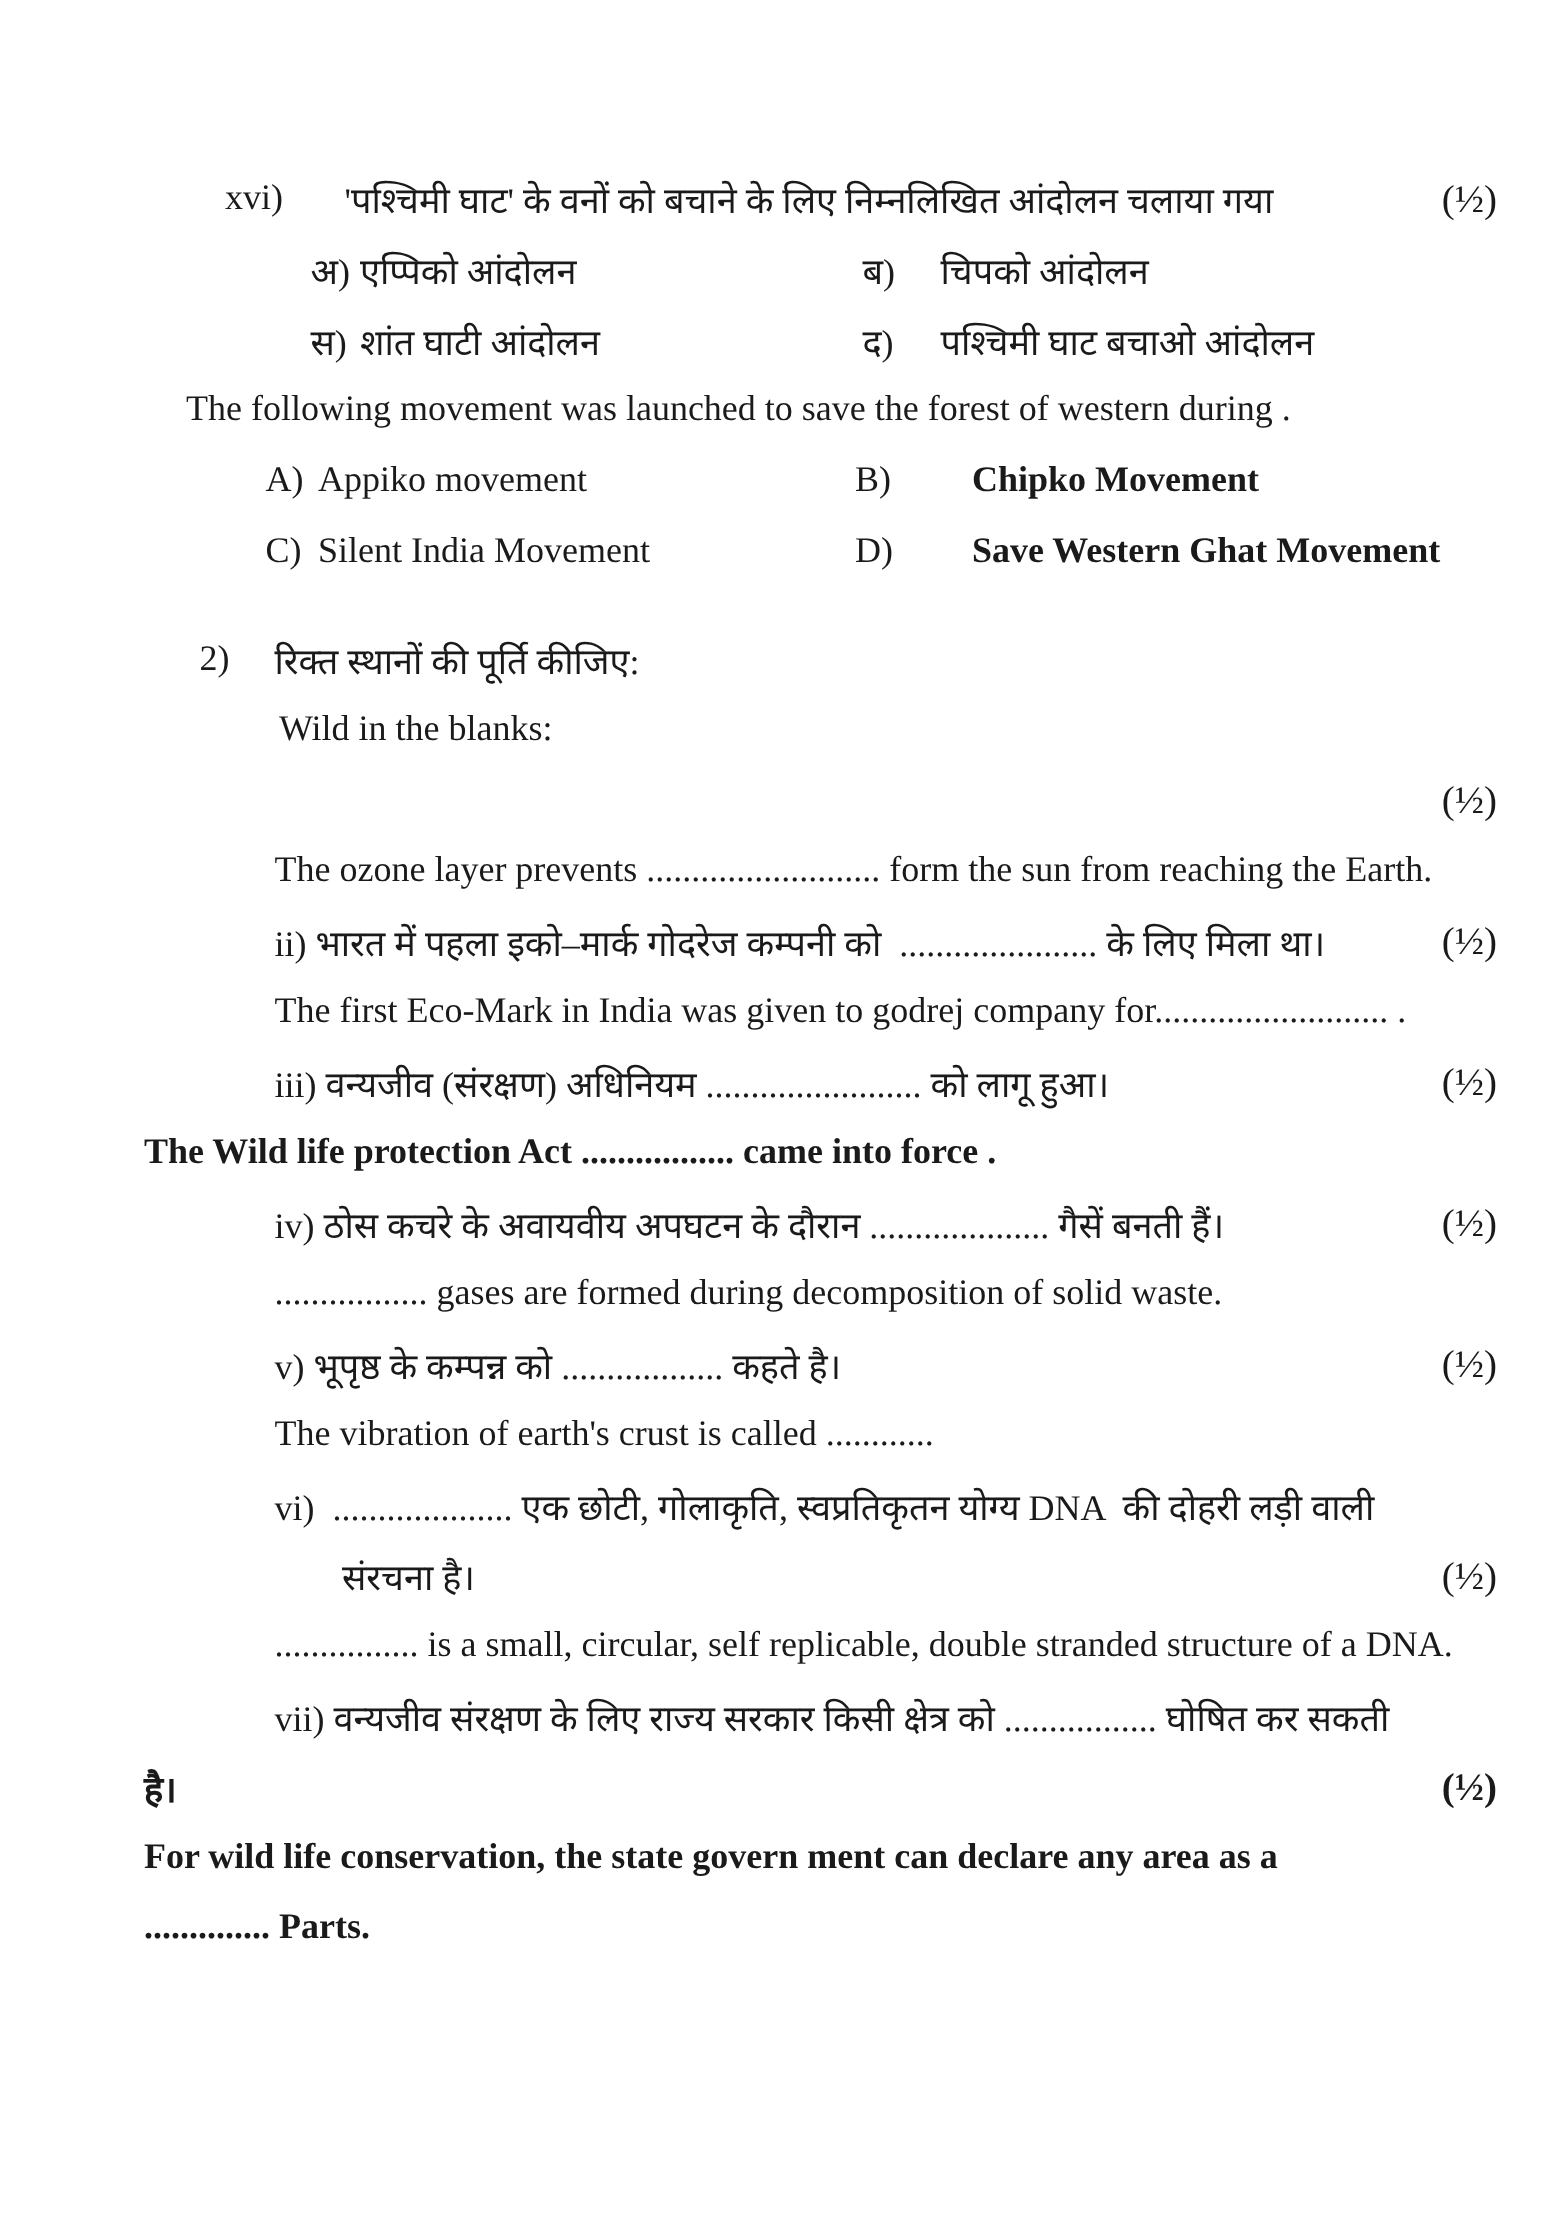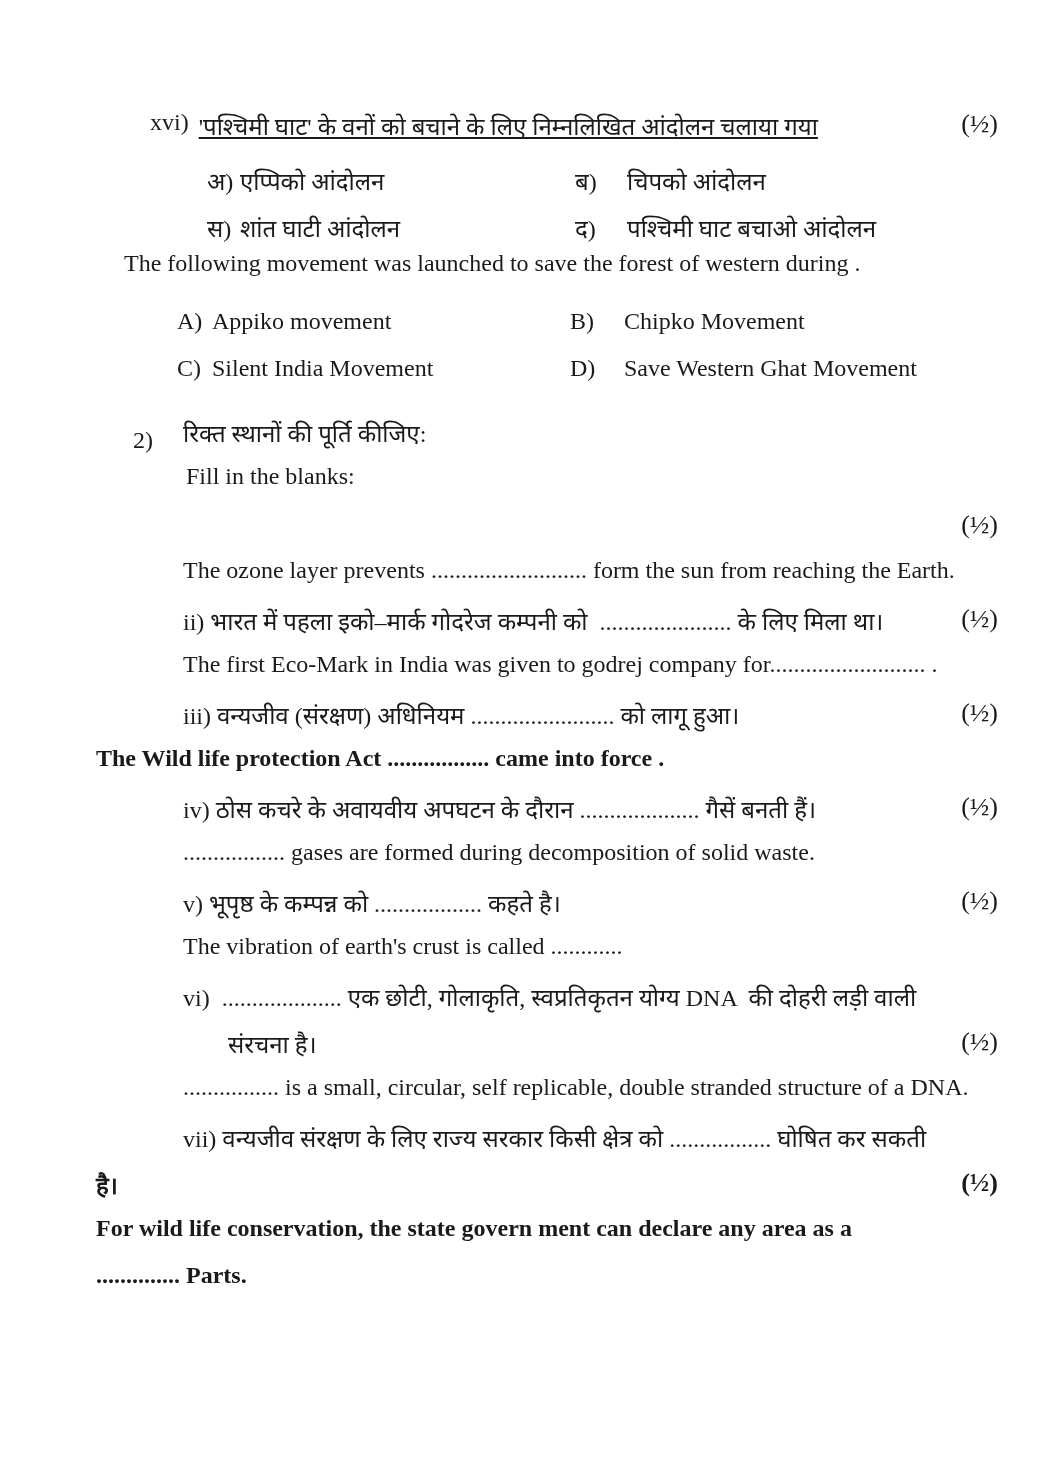--- a/index.html
+++ b/index.html
@@ -19,49 +19,51 @@
   .content {
     position: absolute;
     top: 109px;
     left: 0;
     right: 0;
   }
   .line {
     position: relative;
     height: 47px;
     display: flex;
+    align-items: center;
     padding-left: 183px;
     padding-right: 46px;
     font-size: 24px;
     white-space: pre;
+    gap: 12px;
   }
   .marks {
     margin-left: auto;
     font-size: 26px;
     flex: none;
   }
   
   .stem { padding-left: 150px; }
-  .stem-text { margin-left: 10px; text-decoration: underline; }
+  .stem-text { margin-left: 29px; }
   .en-stem { padding-left: 124px; }
   .opts { padding-left: 0; padding-right: 0; }
   .opts span {
     position: absolute;
     top: 50%;
     transform: translateY(-50%);
     white-space: pre;
   }
   .p-hA  { left: 207px; }
   .p-hAt { left: 240px; }
   .p-hB  { left: 575px; }
   .p-hBt { left: 627px; }
   .p-eA  { left: 177px; }
   .p-eAt { left: 212px; }
   .p-eB  { left: 570px; }
-  .p-eBt { left: 624px; }
+  .p-eBt { left: 648px; font-weight: bold; }
   
   .q2head { margin-top: 25px; }
   .q2num {
     position: absolute;
     left: 133px;
     top: 50%;
     transform: translateY(-50%);
   }
   .fill-title { padding-left: 186px; }
   
@@ -114,21 +116,21 @@
         <span class="p-eBt">Save Western Ghat Movement</span>
       </div>
     </section>
 
     <section>
       <div class="line q2head">
         <span class="q2num">2)</span>
         <span>रिक्त स्थानों की पूर्ति कीजिए:</span>
       </div>
       <div class="line fill-title">
-        <span>Fill in the blanks:</span>
+        <span>Wild in the blanks:</span>
       </div>
       <div>
           <div class="line ind-a"><span class="marks">(½)</span></div>
           <div class="line ind-a"><span>The ozone layer prevents .......................... form the sun from reaching the Earth.</span></div>
           <div class="line ind-a"><span>ii) भारत में पहला इको–मार्क गोदरेज कम्पनी को  ...................... के लिए मिला था।</span><span class="marks">(½)</span></div>
           <div class="line ind-a"><span>The first Eco-Mark in India was given to godrej company for.......................... .</span></div>
           <div class="line ind-a"><span>iii) वन्यजीव (संरक्षण) अधिनियम ........................ को लागू हुआ।</span><span class="marks">(½)</span></div>
           <div class="line ind-b"><span>The Wild life protection Act ................. came into force .</span></div>
           <div class="line ind-a"><span>iv) ठोस कचरे के अवायवीय अपघटन के दौरान .................... गैसें बनती हैं।</span><span class="marks">(½)</span></div>
           <div class="line ind-a"><span>................. gases are formed during decomposition of solid waste.</span></div>

